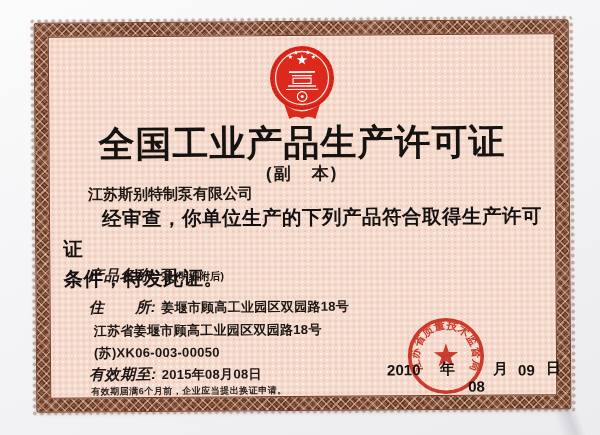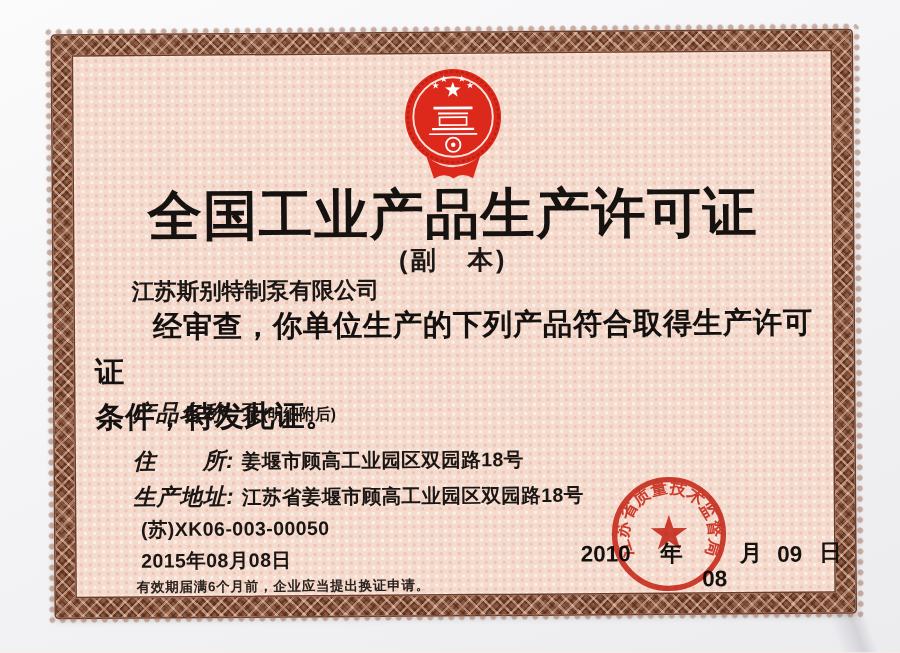--- a/index.html
+++ b/index.html
@@ -121,29 +121,29 @@
       <span class="val-big">泵</span>
       <span class="val-note">(明细附后)</span>
     </div>
 
     <div class="row r-residence">
       <span class="lbl">住　　所:</span>
       <span class="val">姜堰市顾高工业园区双园路18号</span>
     </div>
 
     <div class="row r-prodaddr">
-      <span class="lbl">生产地址:</span>
       <span class="val">江苏省姜堰市顾高工业园区双园路18号</span>
     </div>
 
     <div class="row r-certno">
       <span class="val">(苏)XK06-003-00050</span>
     </div>
 
     <div class="row r-validity">
+      <span class="lbl">有效期至:</span>
       <span class="val">2015年08月08日</span>
     </div>
 
     <div class="note">有效期届满6个月前，企业应当提出换证申请。</div>
 
     <span class="date-part d-year">2010</span>
     <span class="date-part d-yunit">年</span>
     <span class="date-part d-month">08</span>
     <span class="date-part d-munit">月</span>
     <span class="date-part d-day">09</span>

